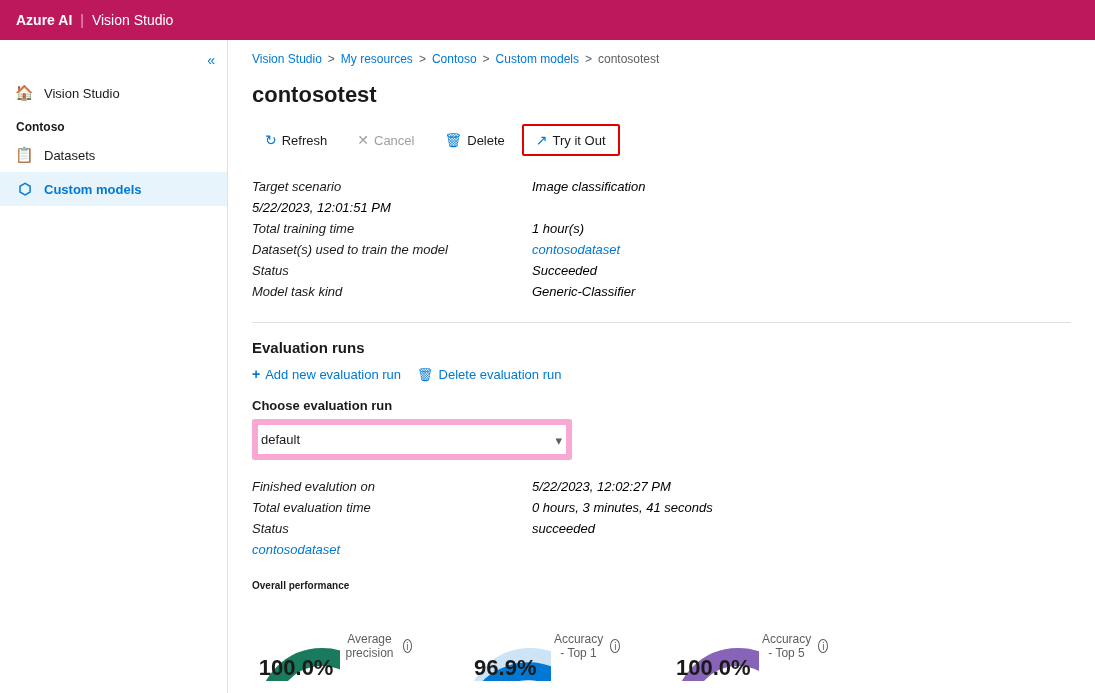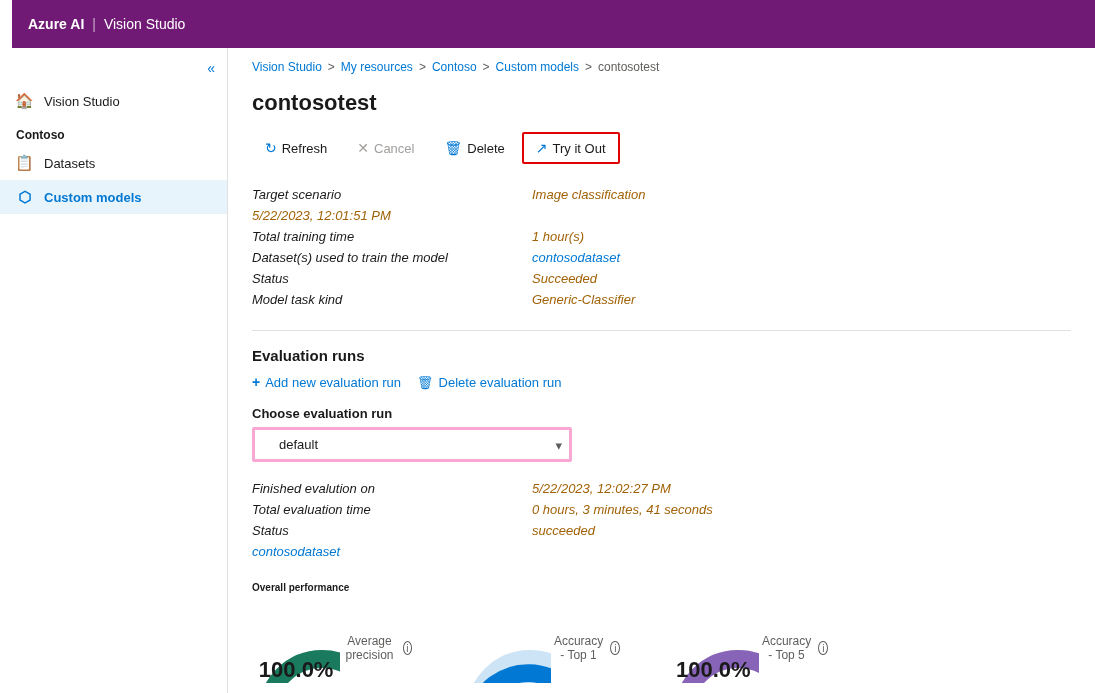--- a/index.html
+++ b/index.html
@@ -1,28 +1,27 @@
 <!DOCTYPE html>
 <html><head>
   <meta charset="utf-8">
   <style>
     * { box-sizing: border-box; margin: 0; padding: 0; }
     body { font-family: 'Segoe UI', Arial, sans-serif; font-size: 13px; color: #1a1a1a; background: #fff; overflow: hidden; }
 
     
     .top-bar {
-      background: #701a75;
+      background: #be185d;
       color: #fff;
-      height: 48px;
+      height: 40px;
       display: flex;
       align-items: center;
       padding: 0 16px;
       font-size: 14px;
       font-weight: 400;
-      margin-left: 12px;
     }
     .top-bar-logo {
       font-size: 14px;
       font-weight: 600;
       color: #fff;
     }
     .top-bar-sep {
       margin: 0 8px;
       opacity: 0.6;
     }
@@ -148,21 +147,21 @@
       display: flex;
       padding: 3px 0;
       font-size: 13px;
     }
     .info-label {
       width: 280px;
       min-width: 280px;
       color: #1a1a1a;
     }
     .info-value {
-      color: #a16207;
+      color: #000000;
     }
     .info-value.link {
       color: #0078d4;
       text-decoration: none;
       cursor: pointer;
     }
 
     
     .section-heading {
       font-size: 15px;
@@ -195,22 +194,22 @@
       font-weight: 600;
       margin-bottom: 6px;
     }
     .eval-run-select-wrap {
       position: relative;
       width: 320px;
       margin-bottom: 16px;
     }
     .eval-run-select {
       width: 100%;
-      padding: 7px 30px 7px 24px;
-      border: 3px solid #f9a8d4;
+      padding: 7px 30px 7px 3px;
+      border: 6px solid #f9a8d4;
       border-radius: 2px;
       font-size: 13px;
       color: #1a1a1a;
       background: #fff;
       appearance: none;
       cursor: pointer;
     }
     .select-chevron {
       position: absolute;
       right: 10px;
@@ -446,20 +445,21 @@
       </div>
 
       <div class="gauge-item">
         <div class="gauge-container">
           <svg class="gauge-svg" viewBox="0 0 140 140">
 
             <path d="M 15 105 A 55 55 0 0 1 125 105" fill="none" stroke="#cce4f6" stroke-width="18" stroke-linecap="round"></path>
 
             <path id="gauge2-val" d="M 15 105 A 55 55 0 0 1 122 108" fill="none" stroke="#0078d4" stroke-width="18" stroke-linecap="round"></path>
           </svg>
+          <div class="gauge-value">96.9%</div>
         </div>
         <div class="gauge-label">
           <span>Accuracy - Top 1</span>
           <span class="info-circle">i</span>
         </div>
       </div>
 
       <div class="gauge-item">
         <div class="gauge-container">
           <svg class="gauge-svg" viewBox="0 0 140 140">

